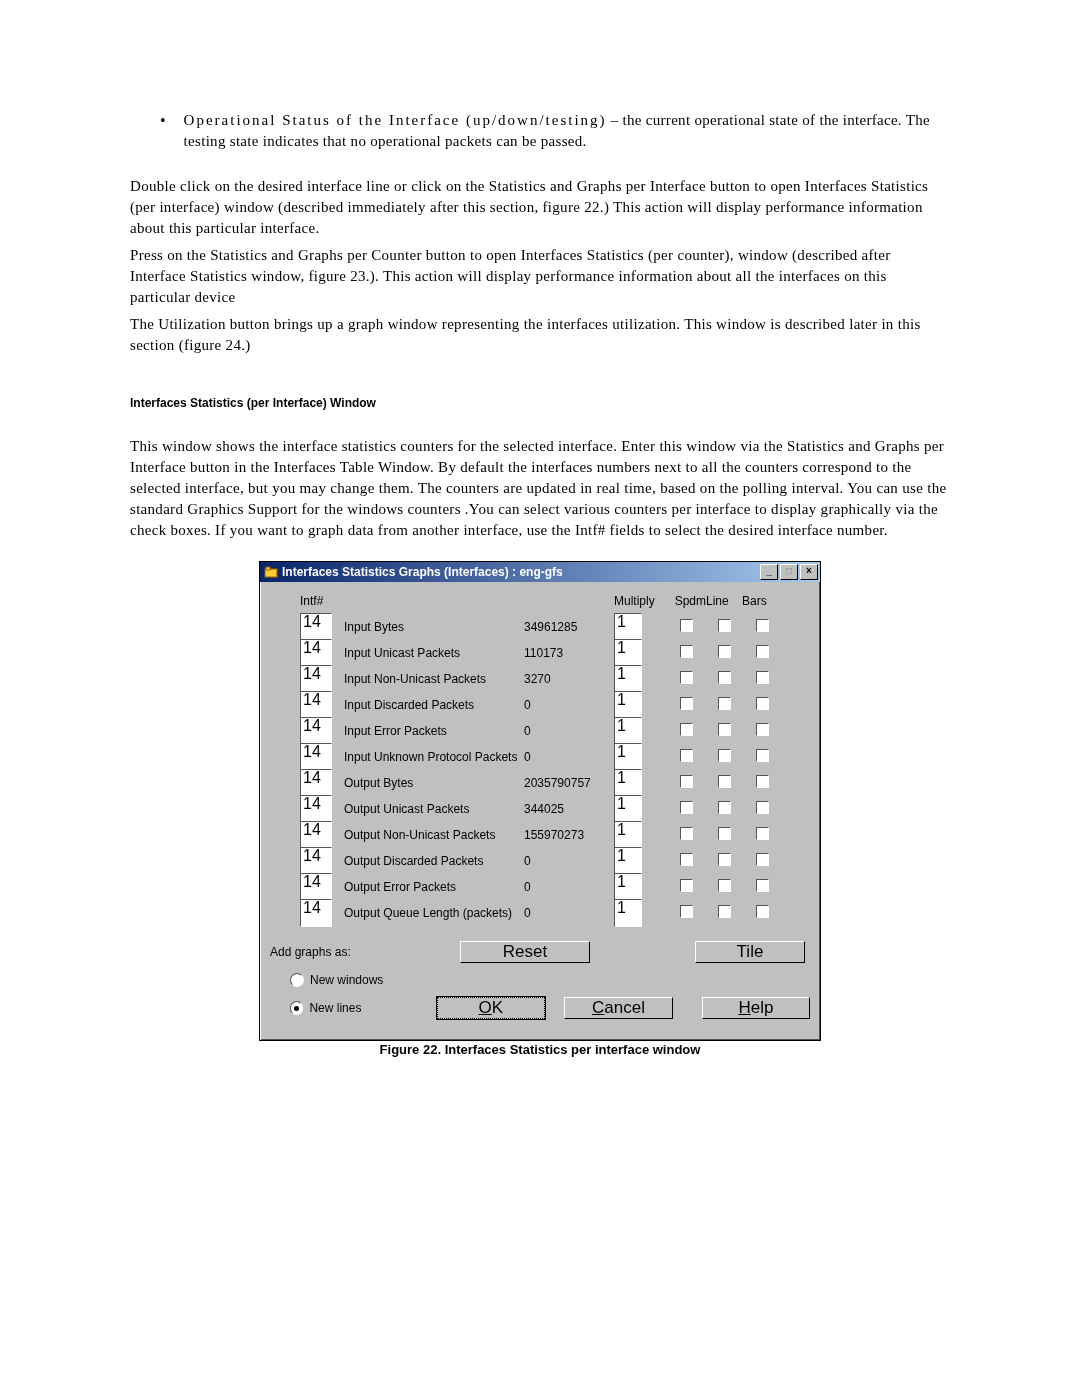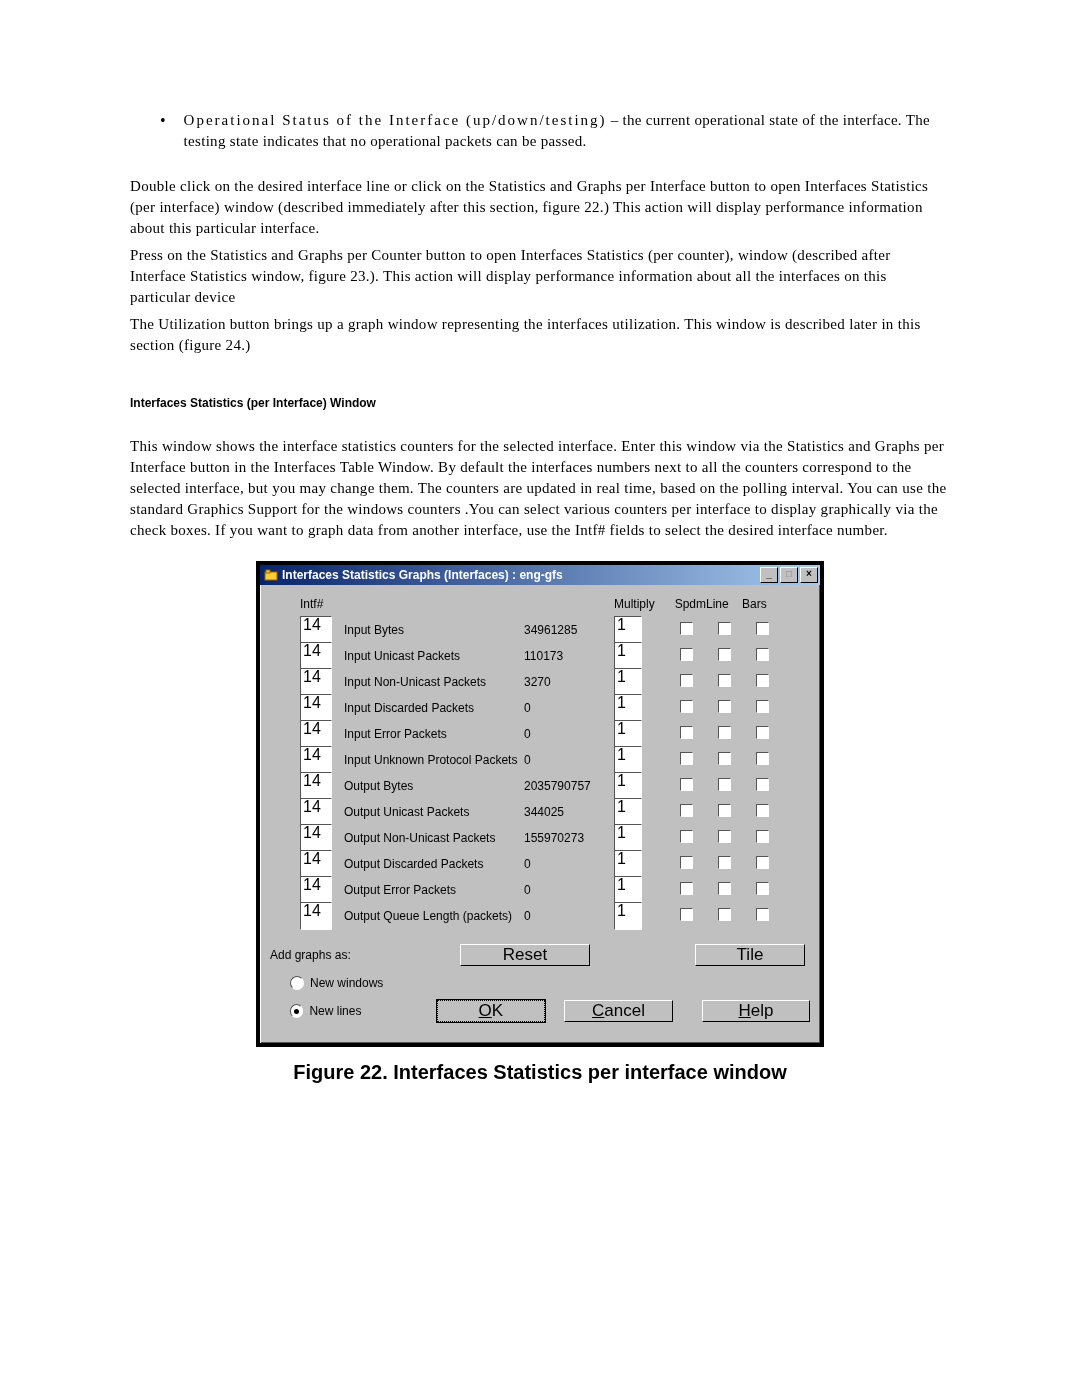--- a/index.html
+++ b/index.html
@@ -43,30 +43,30 @@
   .heading {
     font-family: Arial, Helvetica, sans-serif;
     font-weight: bold;
     font-size: 12px;
     margin-top: 40px;
     margin-bottom: 26px;
   }
   .caption {
     font-family: Arial, Helvetica, sans-serif;
     font-weight: bold;
-    font-size: 20px;
+    font-size: 13px;
     text-align: center;
-    margin-top: 14px;
+    margin-top: 1px;
   }
 
   
   .window {
     width: 560px;
     margin: 20px auto 0 auto;
-    border: 4px solid #000000;
+    border: 1px solid #000000;
     background: #c0c0c0;
     font-family: Tahoma, Arial, sans-serif;
     font-size: 12px;
     color: #000;
     box-shadow: 1px 1px 0 #fff inset, -1px -1px 0 #555 inset;
   }
   .titlebar {
     display: flex;
     align-items: center;
     height: 20px;

